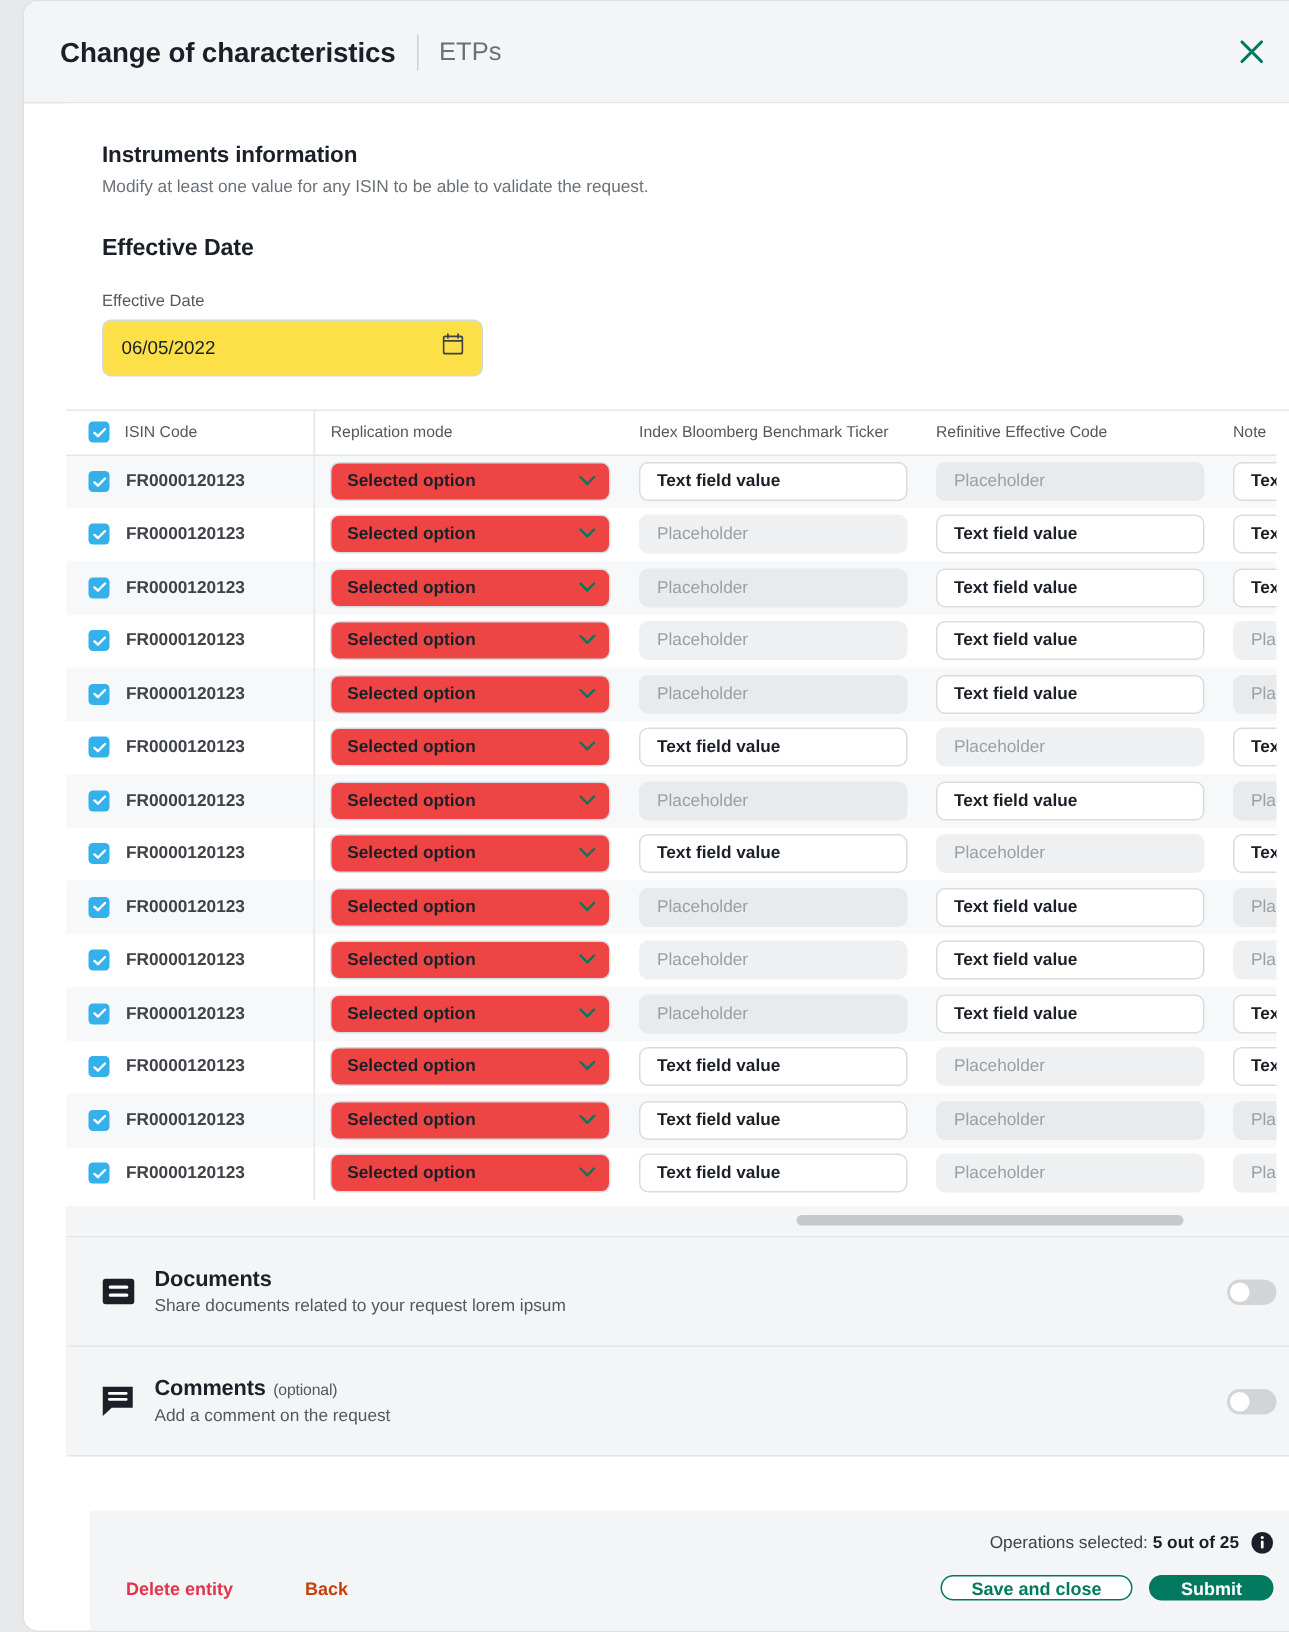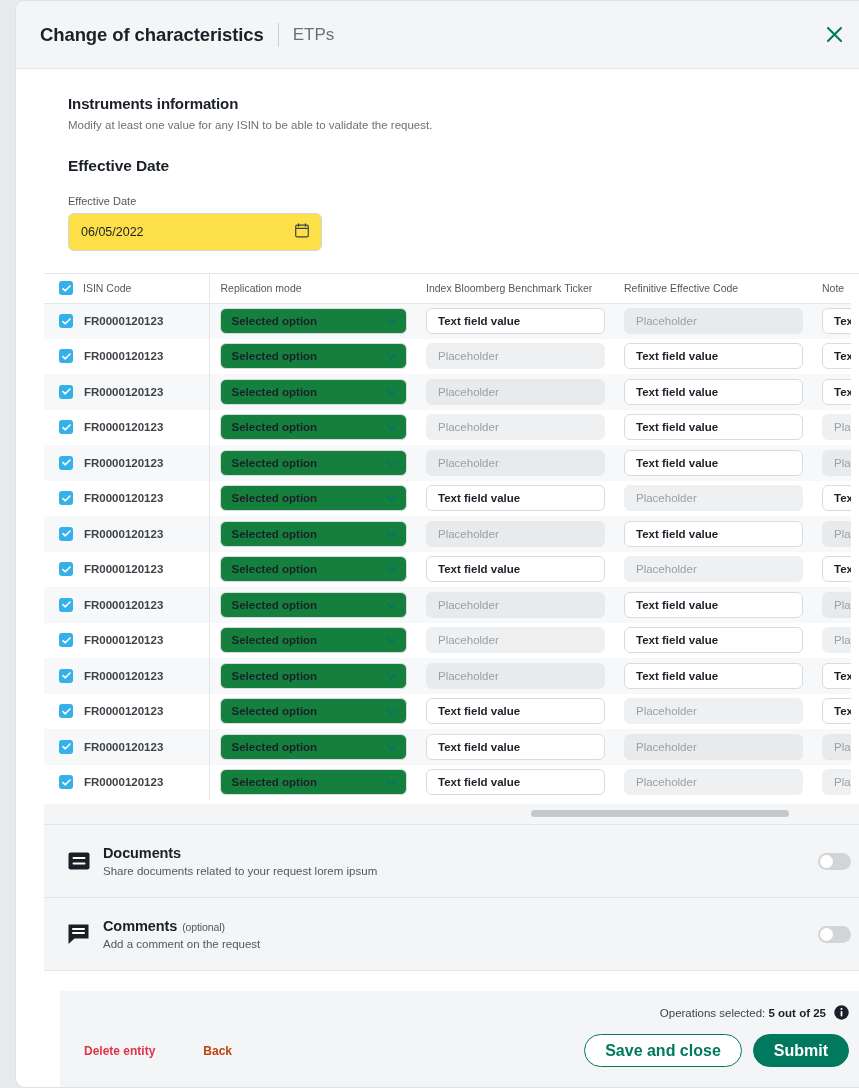--- a/index.html
+++ b/index.html
@@ -131,21 +131,21 @@
   .inp.filled {
     background: #ffffff; border: 1px solid #d9dcdf;
     color: #1b2028; font-weight: 700;
   }
   .inp.ph {
     background: #e9eaec; border: 1px solid #e9eaec;
     color: #9aa0a6; font-weight: 400;
   }
   tr.row-even .inp.ph { background: #eef0f1; border-color: #eef0f1; }
   .sel {
-    height: 26px; border-radius: 6px; background: #15803d;
+    height: 26px; border-radius: 6px; background: #ef4444;
     border: 1px solid #d9dcdf; display: flex; align-items: center;
     padding: 0 9px 0 11px; font-size: 11.5px; color: #1b2028;
     font-weight: 700; width: 100%; cursor: pointer;
   }
   .sel .chev { margin-left: auto; }
 
   
   .vscroll {
     position: absolute; right: 5px; top: 10px;
     width: 7px; height: 520px; background: transparent;
@@ -212,21 +212,21 @@
   .btn-row { display: flex; align-items: center; }
   .link-danger {
     font-size: 12px; font-weight: 700; color: #e0354a; cursor: pointer;
   }
   .link-teal {
     font-size: 12px; font-weight: 700; color: #c2410c;
     margin-left: 48px; cursor: pointer;
   }
   .spacer { flex: 1 1 auto; }
   .btn {
-    height: 33px; border-radius: 18px; font-size: 16px; font-weight: 700;
+    height: 17px; border-radius: 18px; font-size: 12px; font-weight: 700;
     display: flex; align-items: center; justify-content: center;
     cursor: pointer; padding: 0 20px;
   }
   .btn-outline {
     background: #ffffff; color: #00795f; border: 1.5px solid #00795f;
     min-width: 112px;
   }
   .btn-solid {
     background: #00795f; color: #ffffff; border: 1.5px solid #00795f;
     margin-left: 11px; min-width: 78px;

